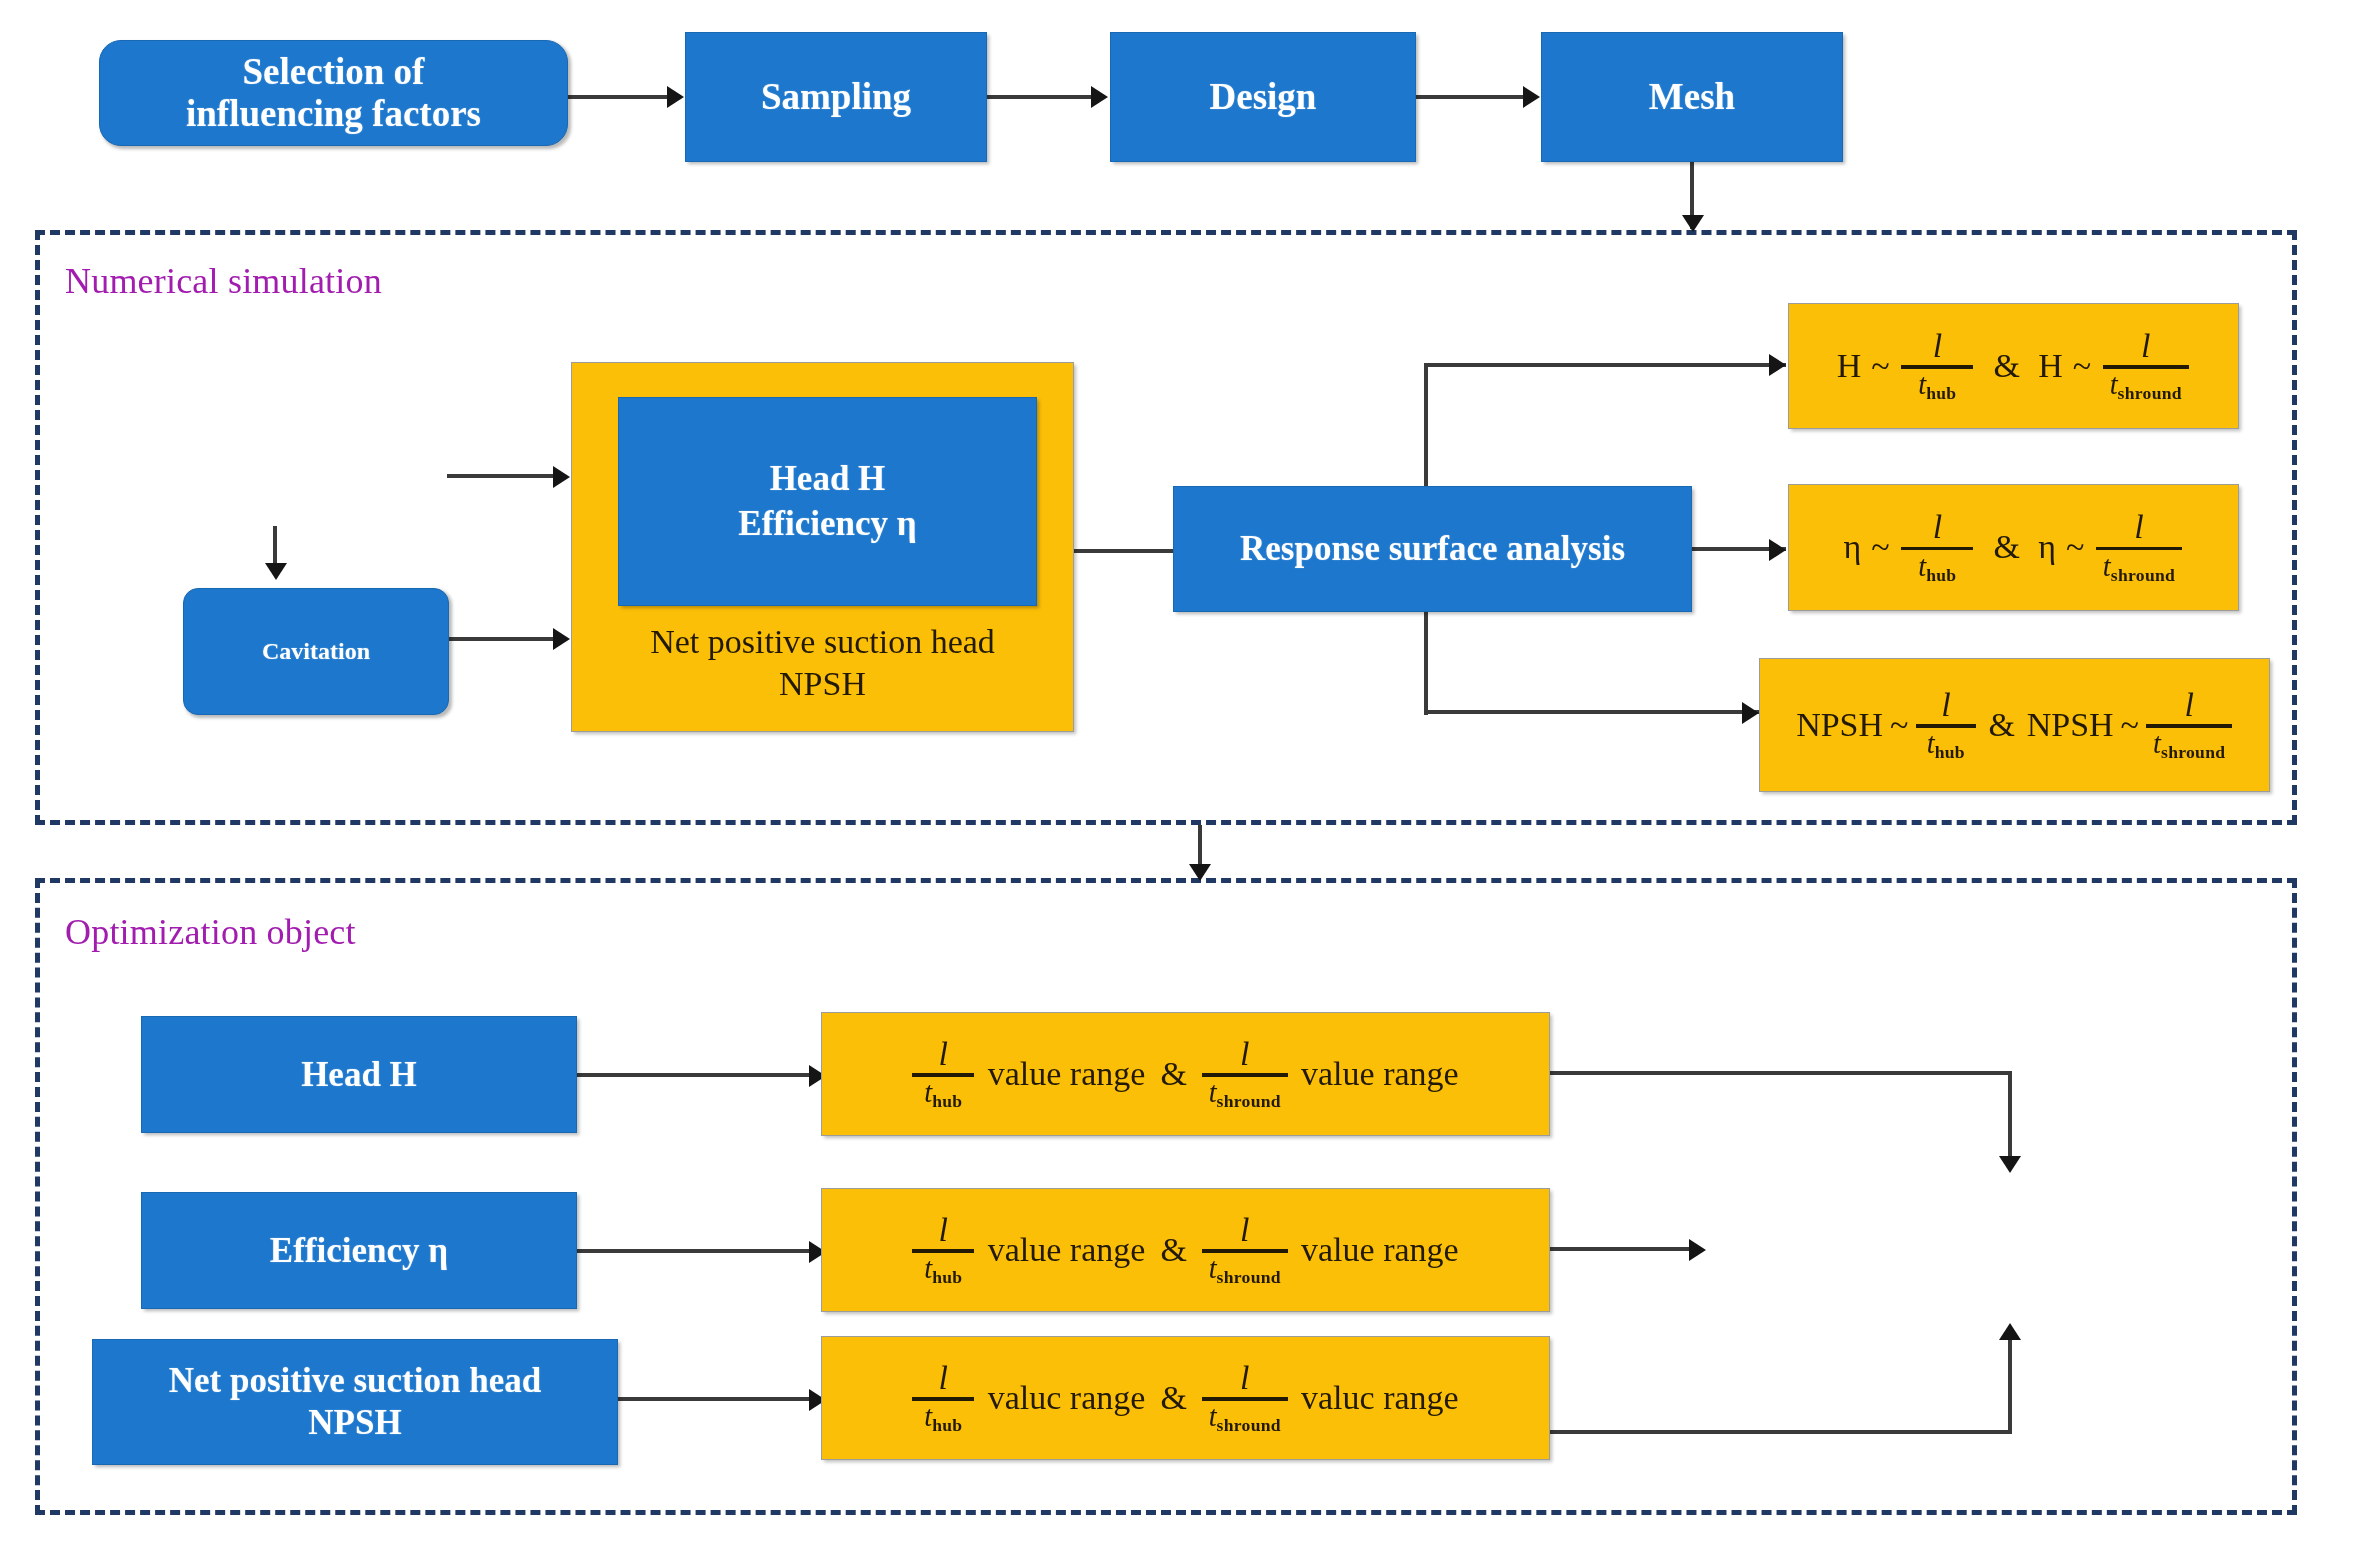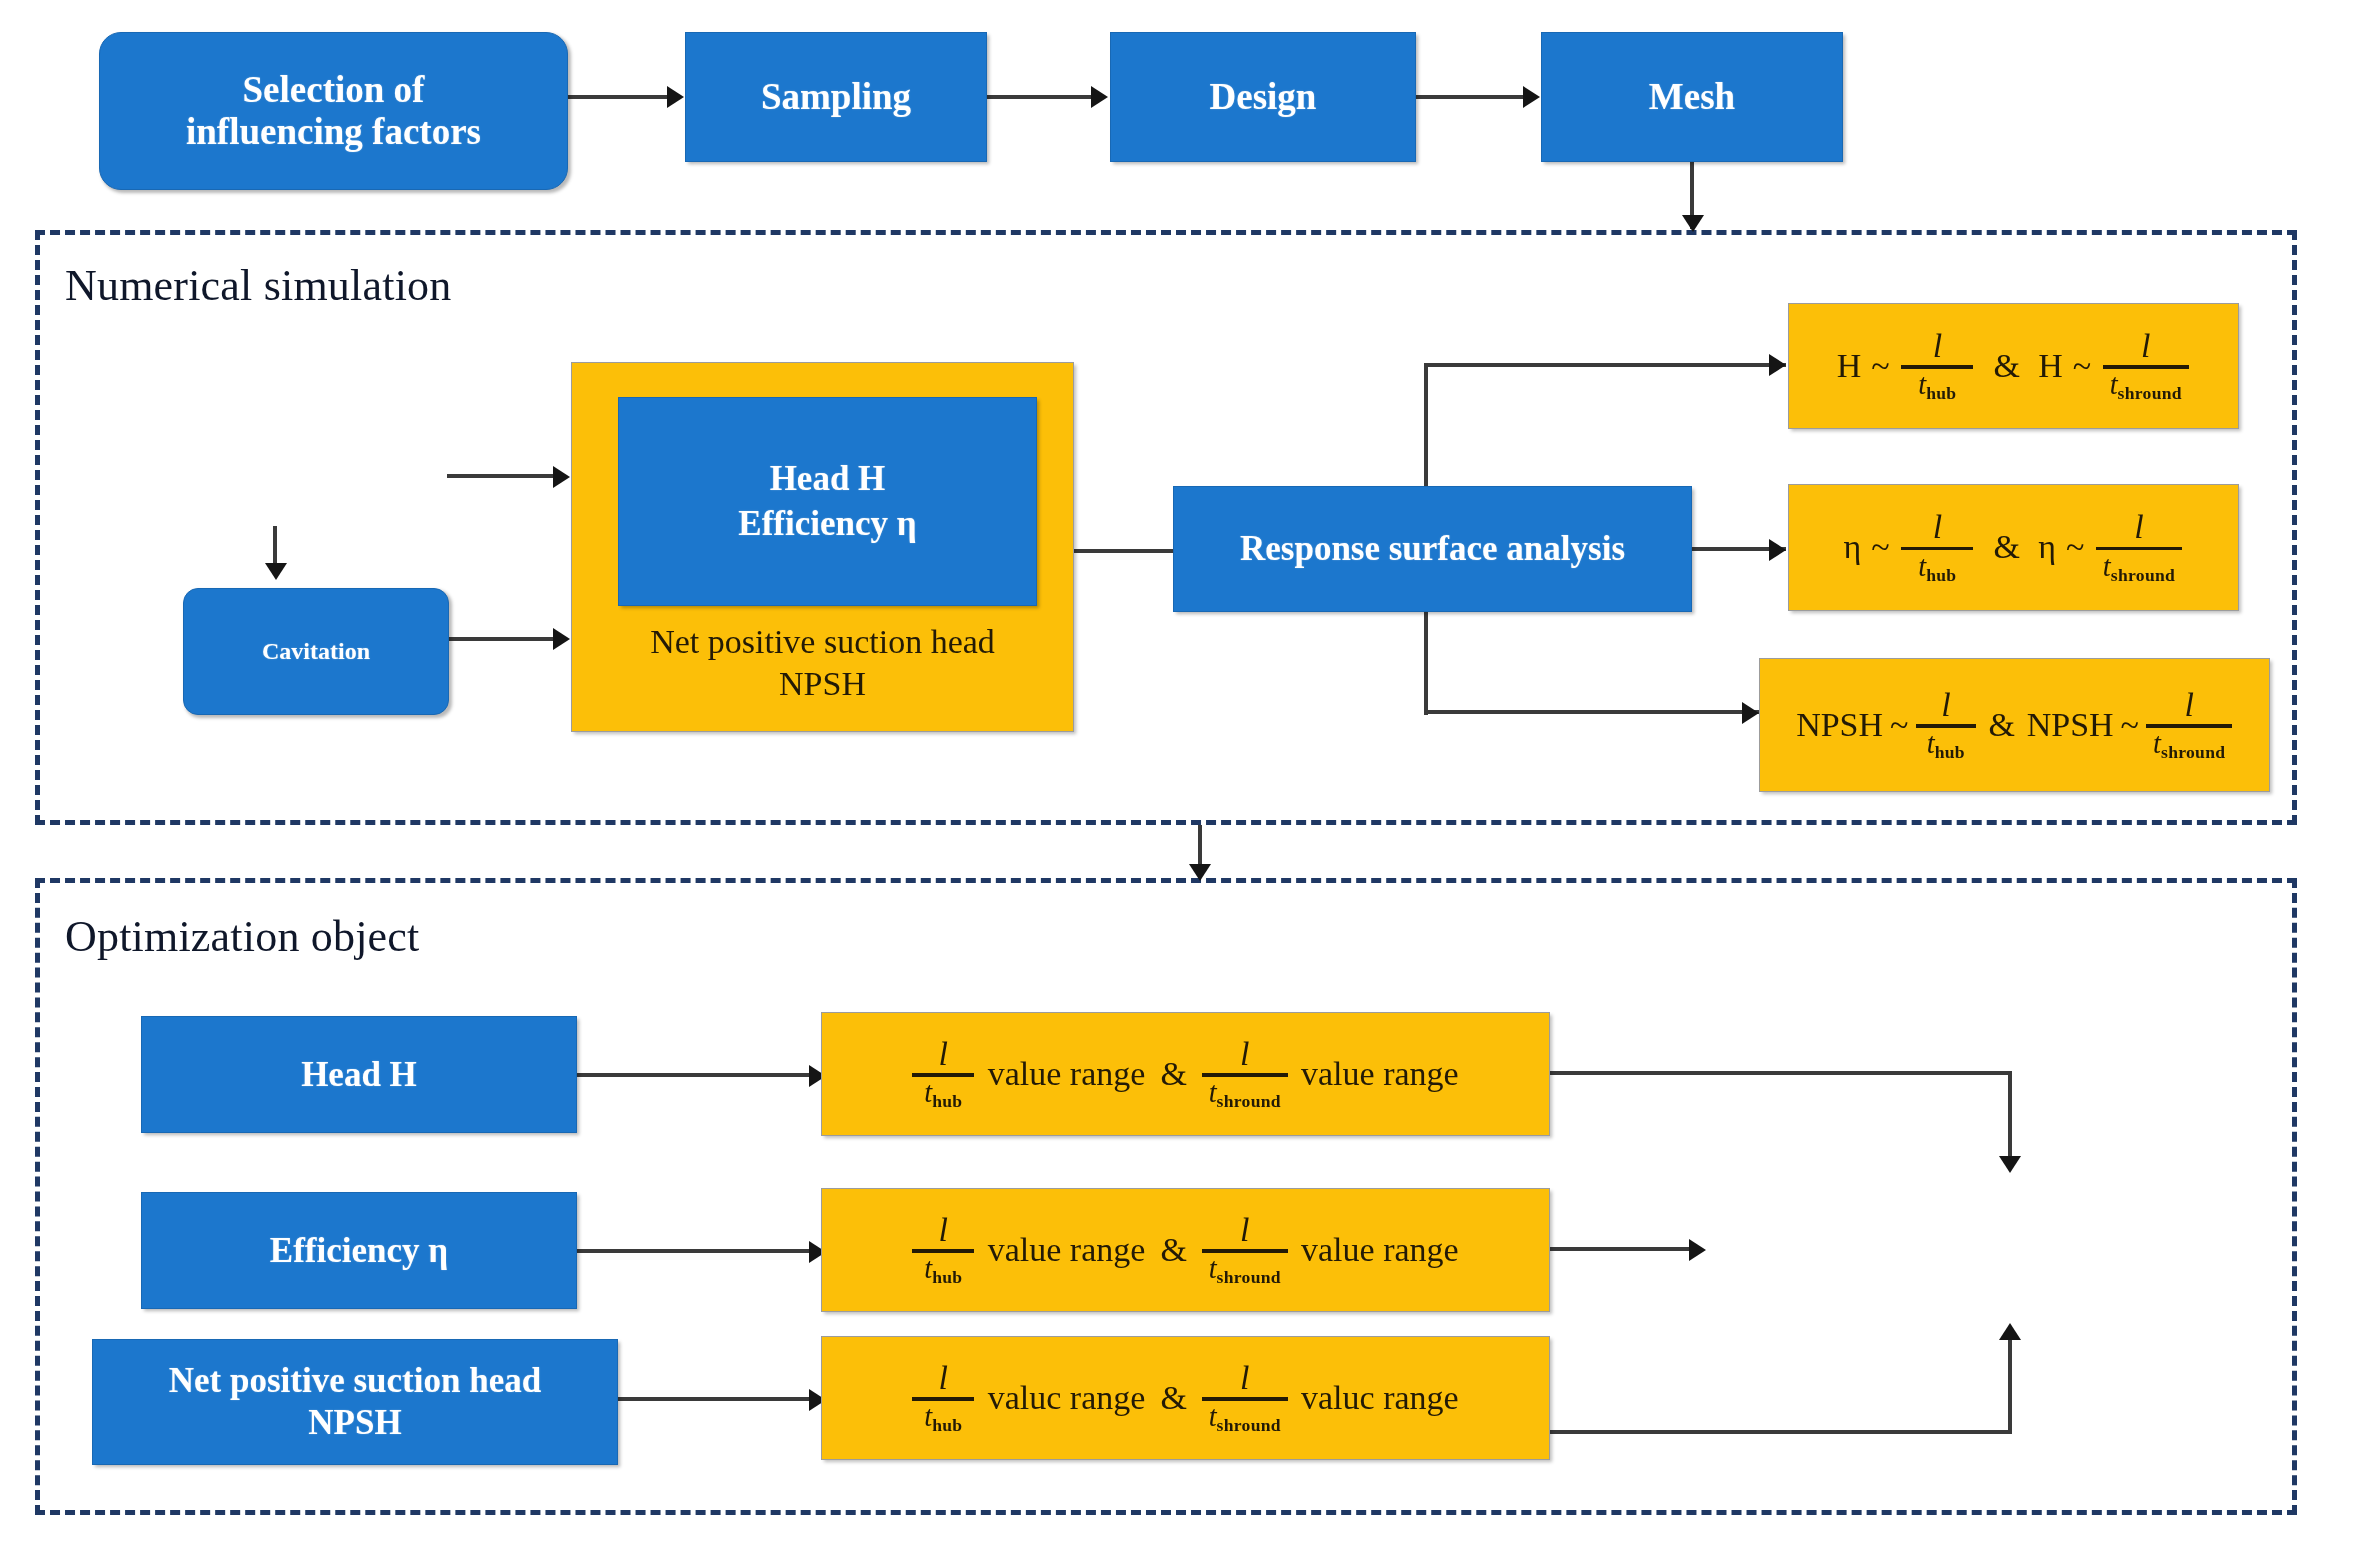--- a/index.html
+++ b/index.html
@@ -48,22 +48,22 @@
   
   .section {
     position: absolute;
     box-sizing: border-box;
     border: 5.9px dashed #1f3864;
     background: transparent;
     z-index: 1;
   }
   .section-title {
     position: absolute;
-    color: #0f172a;
-    font-size: 44px;
+    color: #a21caf;
+    font-size: 36px;
     letter-spacing: 0.2px;
     white-space: nowrap;
     z-index: 4;
   }
 
   
   .conn {
     position: absolute;
     background: #3a3a3a;
     z-index: 2;
@@ -150,21 +150,21 @@
     top: 5px;
     letter-spacing: 0.3px;
     font-weight: bold;
   }
 </style>
 </head>
 <body>
 
 <div id="canvas">
 
-  <div class="node node-blue rounded" style="left:99px; top:32px; width:469px; height:158px; font-size:37px; white-space:pre-line;">Selection of
+  <div class="node node-blue rounded" style="left:99px; top:40px; width:469px; height:106px; font-size:37px; white-space:pre-line;">Selection of
 influencing factors</div>
 
   <div class="node node-blue" style="left:685px; top:32px; width:302px; height:130px; font-size:37px; white-space:pre-line;">Sampling</div>
 
   <div class="node node-blue" style="left:1110px; top:32px; width:306px; height:130px; font-size:37px; white-space:pre-line;">Design</div>
 
   <div class="node node-blue" style="left:1541px; top:32px; width:302px; height:130px; font-size:37px; white-space:pre-line;">Mesh</div>
 
   <div class="conn conn-h" style="left:568px; top:95px; width:99px;"></div>
   <div class="arrow arrow-r" style="left:667px; top:86px;"></div>

